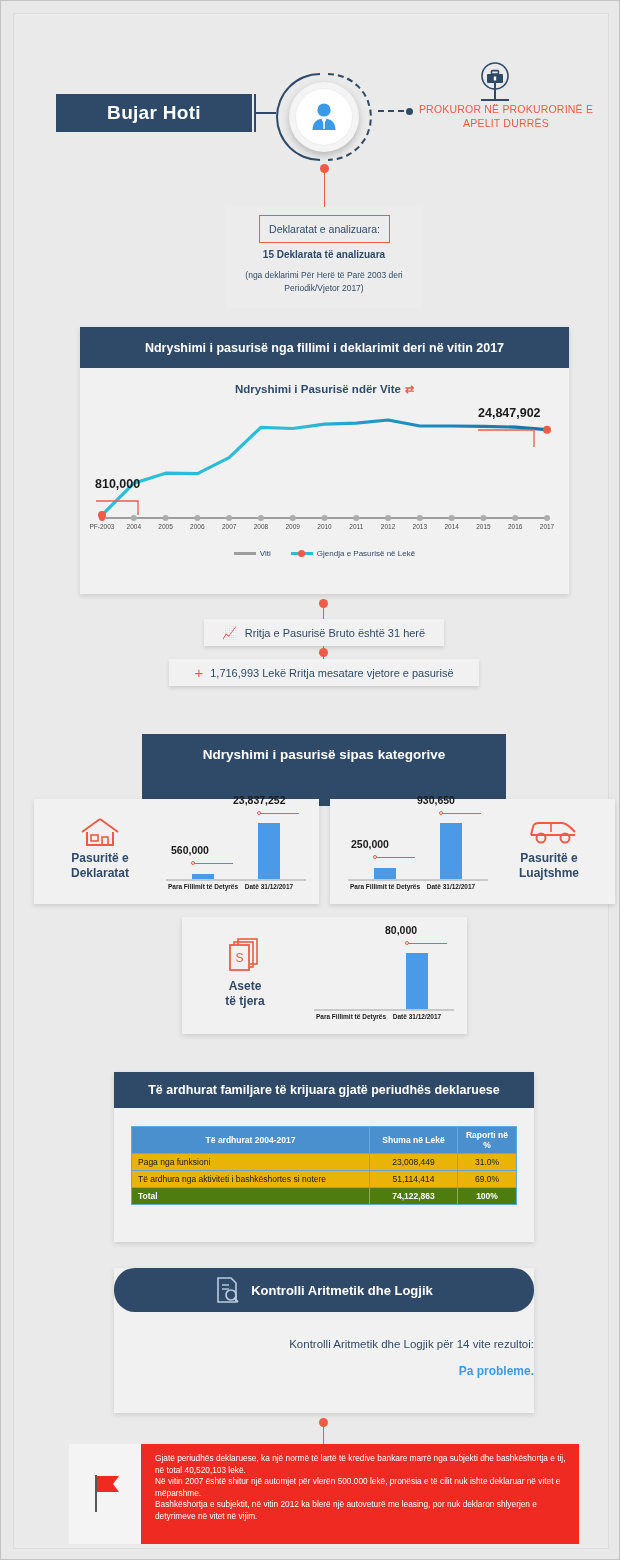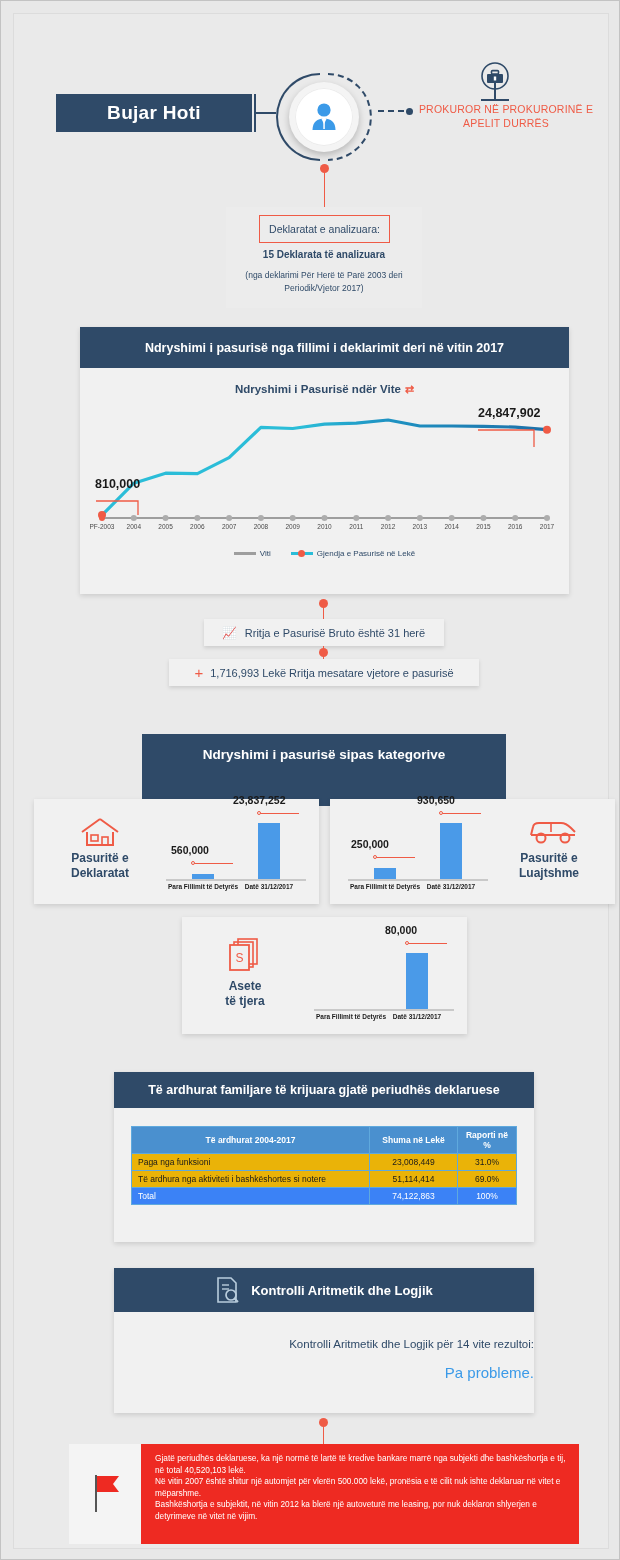--- a/index.html
+++ b/index.html
@@ -175,30 +175,30 @@
   .inc-card .card-head { height:36px; font-size:12.5px; }
   .inc-tbl {
     position:absolute; left:17px; top:54px; width:386px;
     border-collapse:collapse; font-size:8.5px;
   }
   .inc-tbl th, .inc-tbl td {
     border:1px solid #5fa9dd; padding:3px 6px; color:#1a1a1a;
   }
   .inc-tbl thead th { background:#4a90cf; color:#fff; font-weight:bold; }
   .inc-tbl tbody td { background:#eab308; }
-  .inc-tbl tr.total td { background:#3b82f6; color:#fff; font-weight:normal; }
+  .inc-tbl tr.total td { background:#4d7c0f; color:#fff; font-weight:bold; }
   .c-num { text-align:center; width:88px; }
   .c-pct { text-align:center; width:59px; }
 
   
   .ar-card { left:100px; top:1254px; width:420px; height:145px; }
-  .ar-card .card-head { height:44px; gap:10px; font-size:13px; }
+  .ar-card .card-head { height:44px; gap:10px; font-size:13px;border-radius:21px; }
   .ar-body { position:absolute; left:0; top:44px; width:100%; text-align:right; padding-top:26px; }
   .ar-line1 { font-size:11.5px; color:#2f4a68; }
-  .ar-line2 { font-size:15px; color:#3b9ae8; font-weight:normal; margin-top:14px;margin-left:12px; }
+  .ar-line2 { font-size:12px; color:#3b9ae8; font-weight:bold; margin-top:14px;margin-left:12px; }
 
   
   .flag-box { position:absolute; left:55px; top:1430px; width:510px; height:100px; }
   .flag-left { position:absolute; left:0; top:0; width:72px; height:100px; background:#f4f4f4;
                display:flex; align-items:center; justify-content:center; }
   .flag-right { position:absolute; left:72px; top:0; width:438px; height:100px; background:#ee2a22;
                 padding:9px 10px 0 14px; }
   .flag-right p { color:#fff; font-size:8.3px; line-height:11.6px; }
 </style>
 </head>

